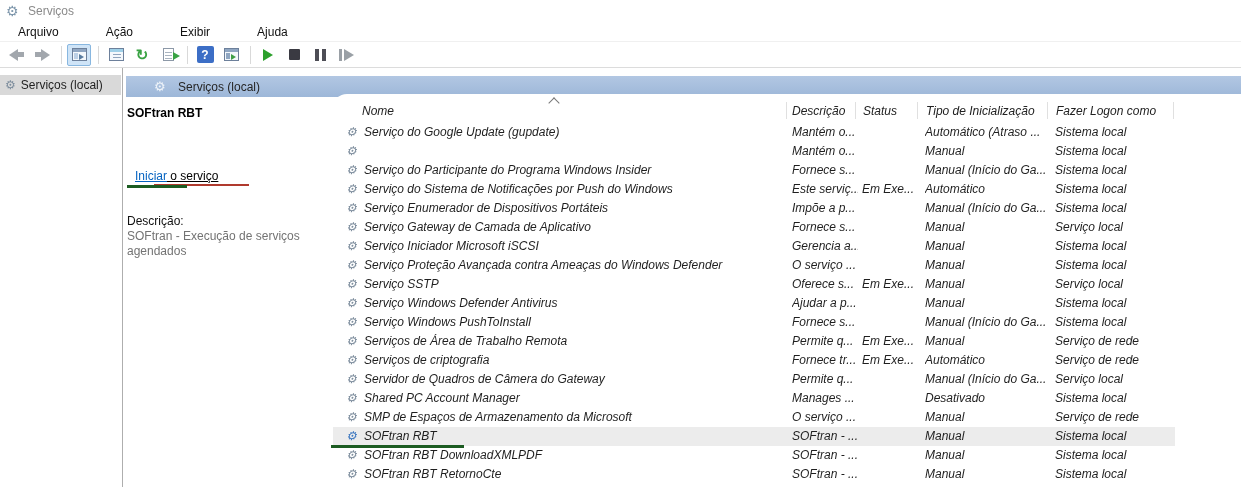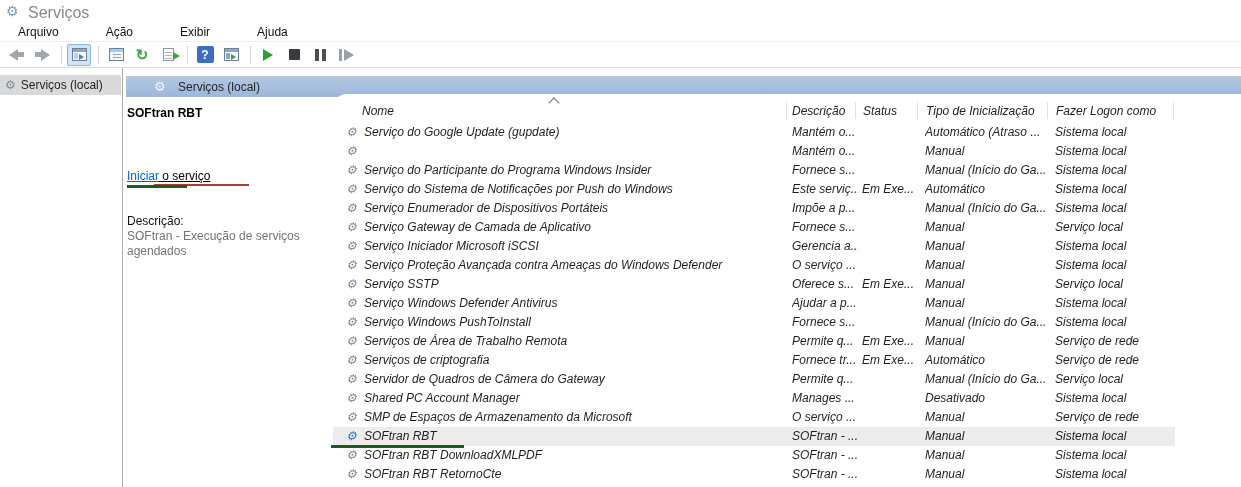--- a/index.html
+++ b/index.html
@@ -1,21 +1,21 @@
 <!DOCTYPE html>
 <html><head>
 <meta charset="utf-8">
 <style>
   * { margin:0; padding:0; box-sizing:border-box; }
   html,body { width:1241px; height:487px; overflow:hidden; background:#fff;
               font-family:"Liberation Sans", sans-serif; font-size:12px; color:#1f1f1f; }
   
   .titlebar { position:absolute; top:0; left:0; width:1241px; height:22px; background:#fff; }
   .title-icon { position:absolute; left:6px; top:3px; font-size:14px; line-height:16px; color:#7d96ab; }
-  .title-text { position:absolute; left:28px; top:4px; color:#8a8a8a; font-size:16px; }
+  .title-text { position:absolute; left:28px; top:4px; color:#8a8a8a; font-size:12px; }
   
   .menubar { position:absolute; top:22px; left:0; width:1241px; height:20px; background:#fff;
              border-bottom:1px solid #f0f0f0; }
   .menubar .inner { display:flex; padding-left:8px;gap:27px; }
   .menu-item { padding:3px 10px 0 10px; height:20px; color:#111; cursor:default; }
   
   .toolbar { position:absolute; top:42px; left:0; width:1241px; height:26px; background:#fff;
              border-bottom:1px solid #dcdcdc; display:flex; align-items:center; padding-left:4px; }
   .tbtn { width:24px; height:22px; display:flex; align-items:center; justify-content:center;
           margin-right:2px; border:1px solid transparent; }
@@ -57,21 +57,21 @@
   .band { position:absolute; left:126px; top:8px; width:1115px; height:21px;
           background:linear-gradient(180deg,#b2c7e3,#9db7d8); z-index:1; }
   .band .gear { position:absolute; left:28px; top:3px; font-size:13px; color:#eef3f9; }
   .band .label { position:absolute; left:52px; top:4px; color:#262626; }
   
   .tab { position:absolute; left:333px; top:26px; width:908px; height:393px; background:#fff;
          border-top-left-radius:14px; z-index:2;font-style:italic; }
   
   .descpane { position:absolute; left:127px; top:29px; width:205px; height:390px; background:#fff; z-index:2; }
   .svc-title { position:absolute; left:0; top:9px; font-weight:bold; color:#000; }
-  .svc-link { position:absolute; left:0; top:72px; white-space:nowrap; cursor:pointer; }
+  .svc-link { position:absolute; left:8px; top:72px; white-space:nowrap; cursor:pointer; }
   .svc-link .l1 { color:#0563c1; text-decoration:underline; }
   .svc-link .l2 { color:#000; text-decoration:underline; }
   .ann-red   { position:absolute; left:27px; top:87px; width:95px; height:2px; background:#b03a2e; z-index:3; }
   .ann-green { position:absolute; left:0;  top:88px; width:60px; height:3px; background:#1c5c22; z-index:4; }
   .desc-label { position:absolute; left:0; top:117px; color:#111; }
   .desc-text  { position:absolute; left:0; top:132px; width:200px; line-height:15px; color:#737373; }
   
   .lheader { position:absolute; left:0; top:6px; width:850px; height:21px; }
   .lheader .hsep { position:absolute; top:2px; width:1px; height:17px; background:#e0e0e0; }
   .hcell { position:absolute; top:4px; white-space:nowrap; color:#222; cursor:default; }

